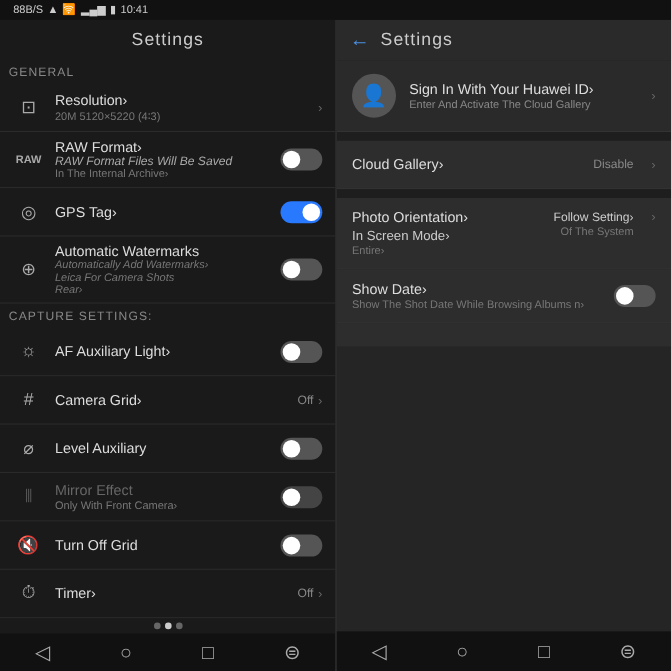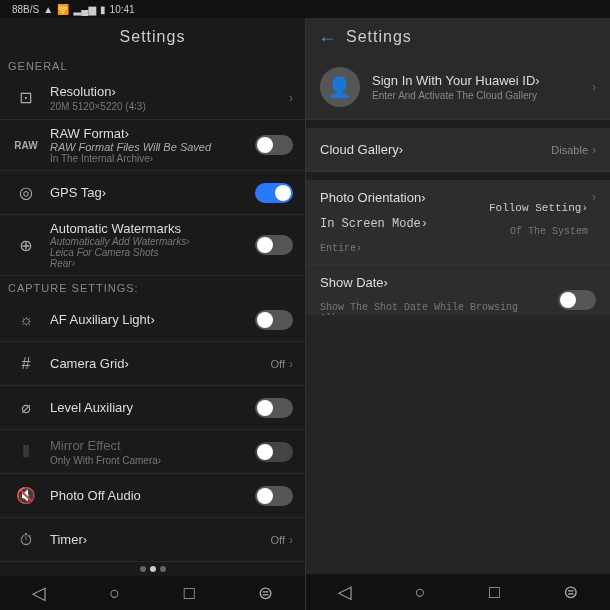--- a/index.html
+++ b/index.html
@@ -239,25 +239,26 @@
     .profile-title { font-size: 13px; color: #ddd; }
     .profile-sub { font-size: 10px; color: #888; margin-top: 2px; }
 
     .right-row {
       display: flex;
       align-items: center;
       padding: 10px 14px;
       border-bottom: 1px solid #333;
       background: #2d2d2d;
       min-height: 44px;
+      gap: 12px;
     }
 
     .right-row-text { flex: 1; }
     .right-row-title { font-size: 13px; color: #ddd; }
-    .right-row-sub { font-size: 10px; color: #777; margin-top: 12px; font-family: Liberation Mono, monospace; }
+    .right-row-sub { font-size: 10px; color: #777; margin-top: 2px; }
     .right-row-value { font-size: 11px; color: #888; margin-right: 4px; }
 
     .divider {
       height: 8px;
       background: #1e1e1e;
     }
 
     .right-nav-bar {
       background: #111;
       display: flex;
@@ -357,21 +358,21 @@
       <div class="setting-text">
         <div class="setting-title">Mirror Effect</div>
         <div class="setting-subtitle">Only With Front Camera›</div>
       </div>
       <div class="toggle disabled"></div>
     </div>
 
     <div class="setting-row">
       <div class="setting-icon">🔇</div>
       <div class="setting-text">
-        <div class="setting-title">Photo Off Audio</div>
+        <div class="setting-title">Turn Off Grid</div>
       </div>
       <div class="toggle off"></div>
     </div>
 
     <div class="setting-row">
       <div class="setting-icon">⏱</div>
       <div class="setting-text">
         <div class="setting-title">Timer›</div>
       </div>
       <span class="setting-value">Off</span>

